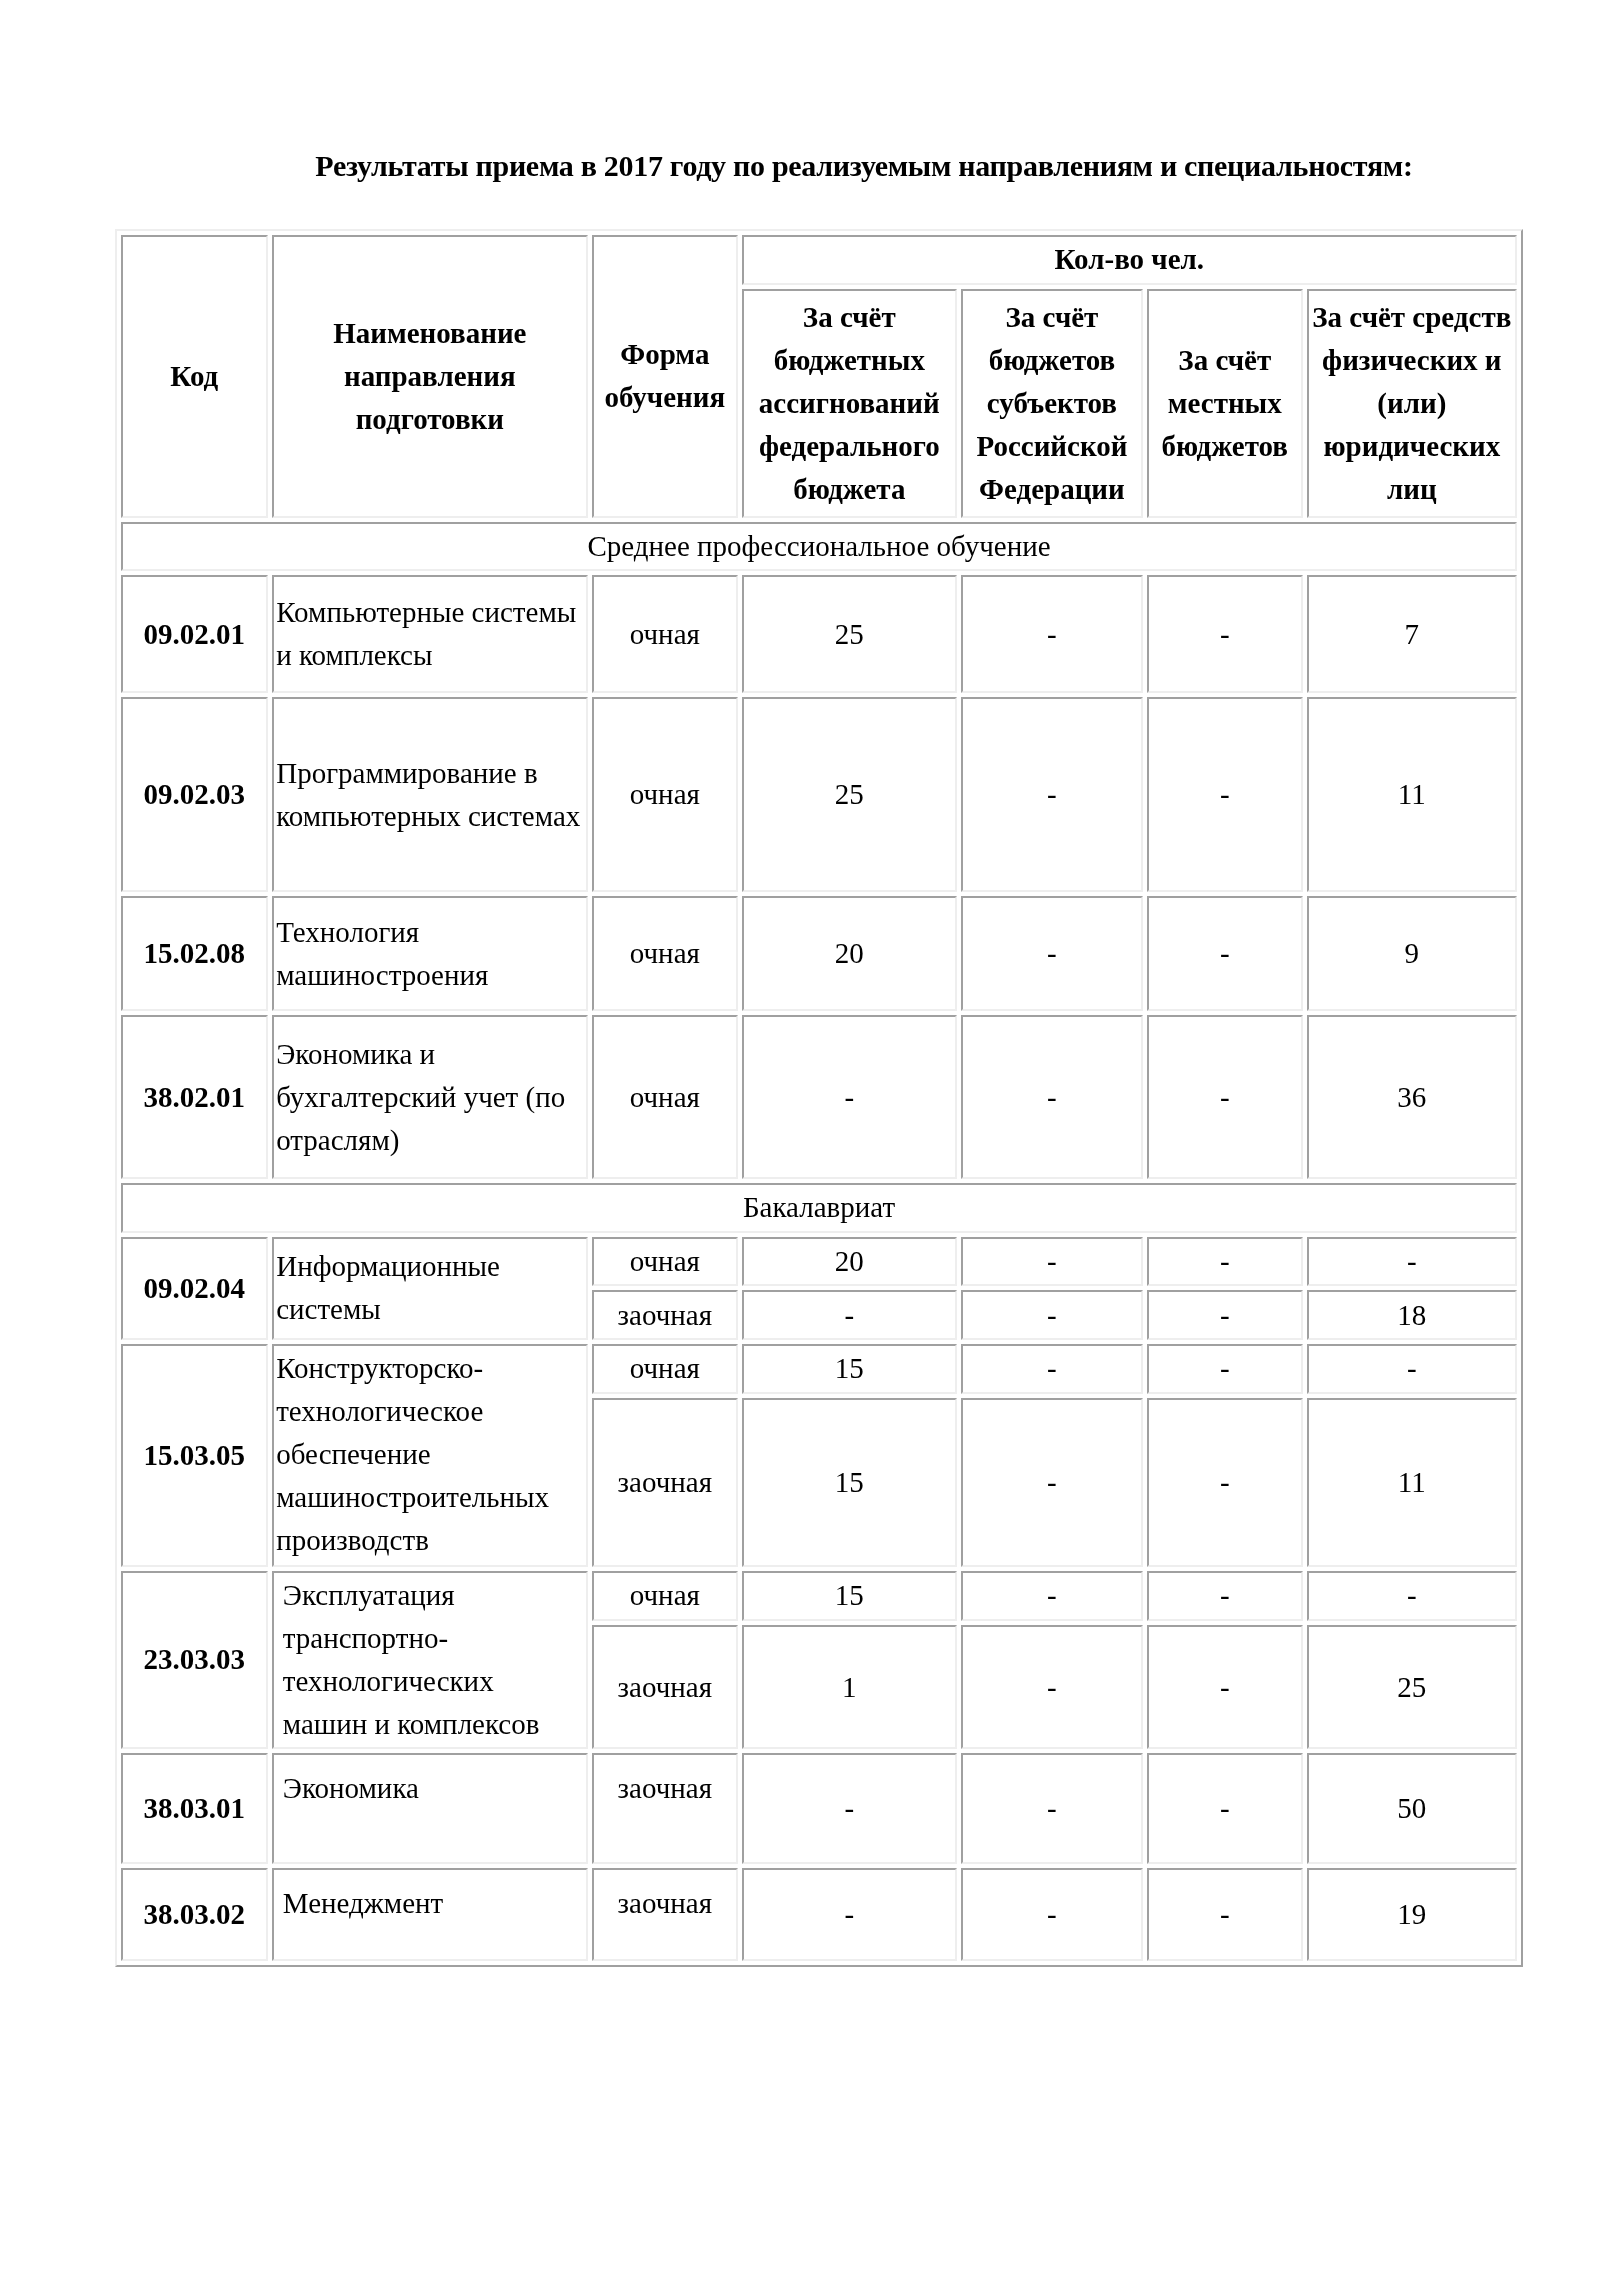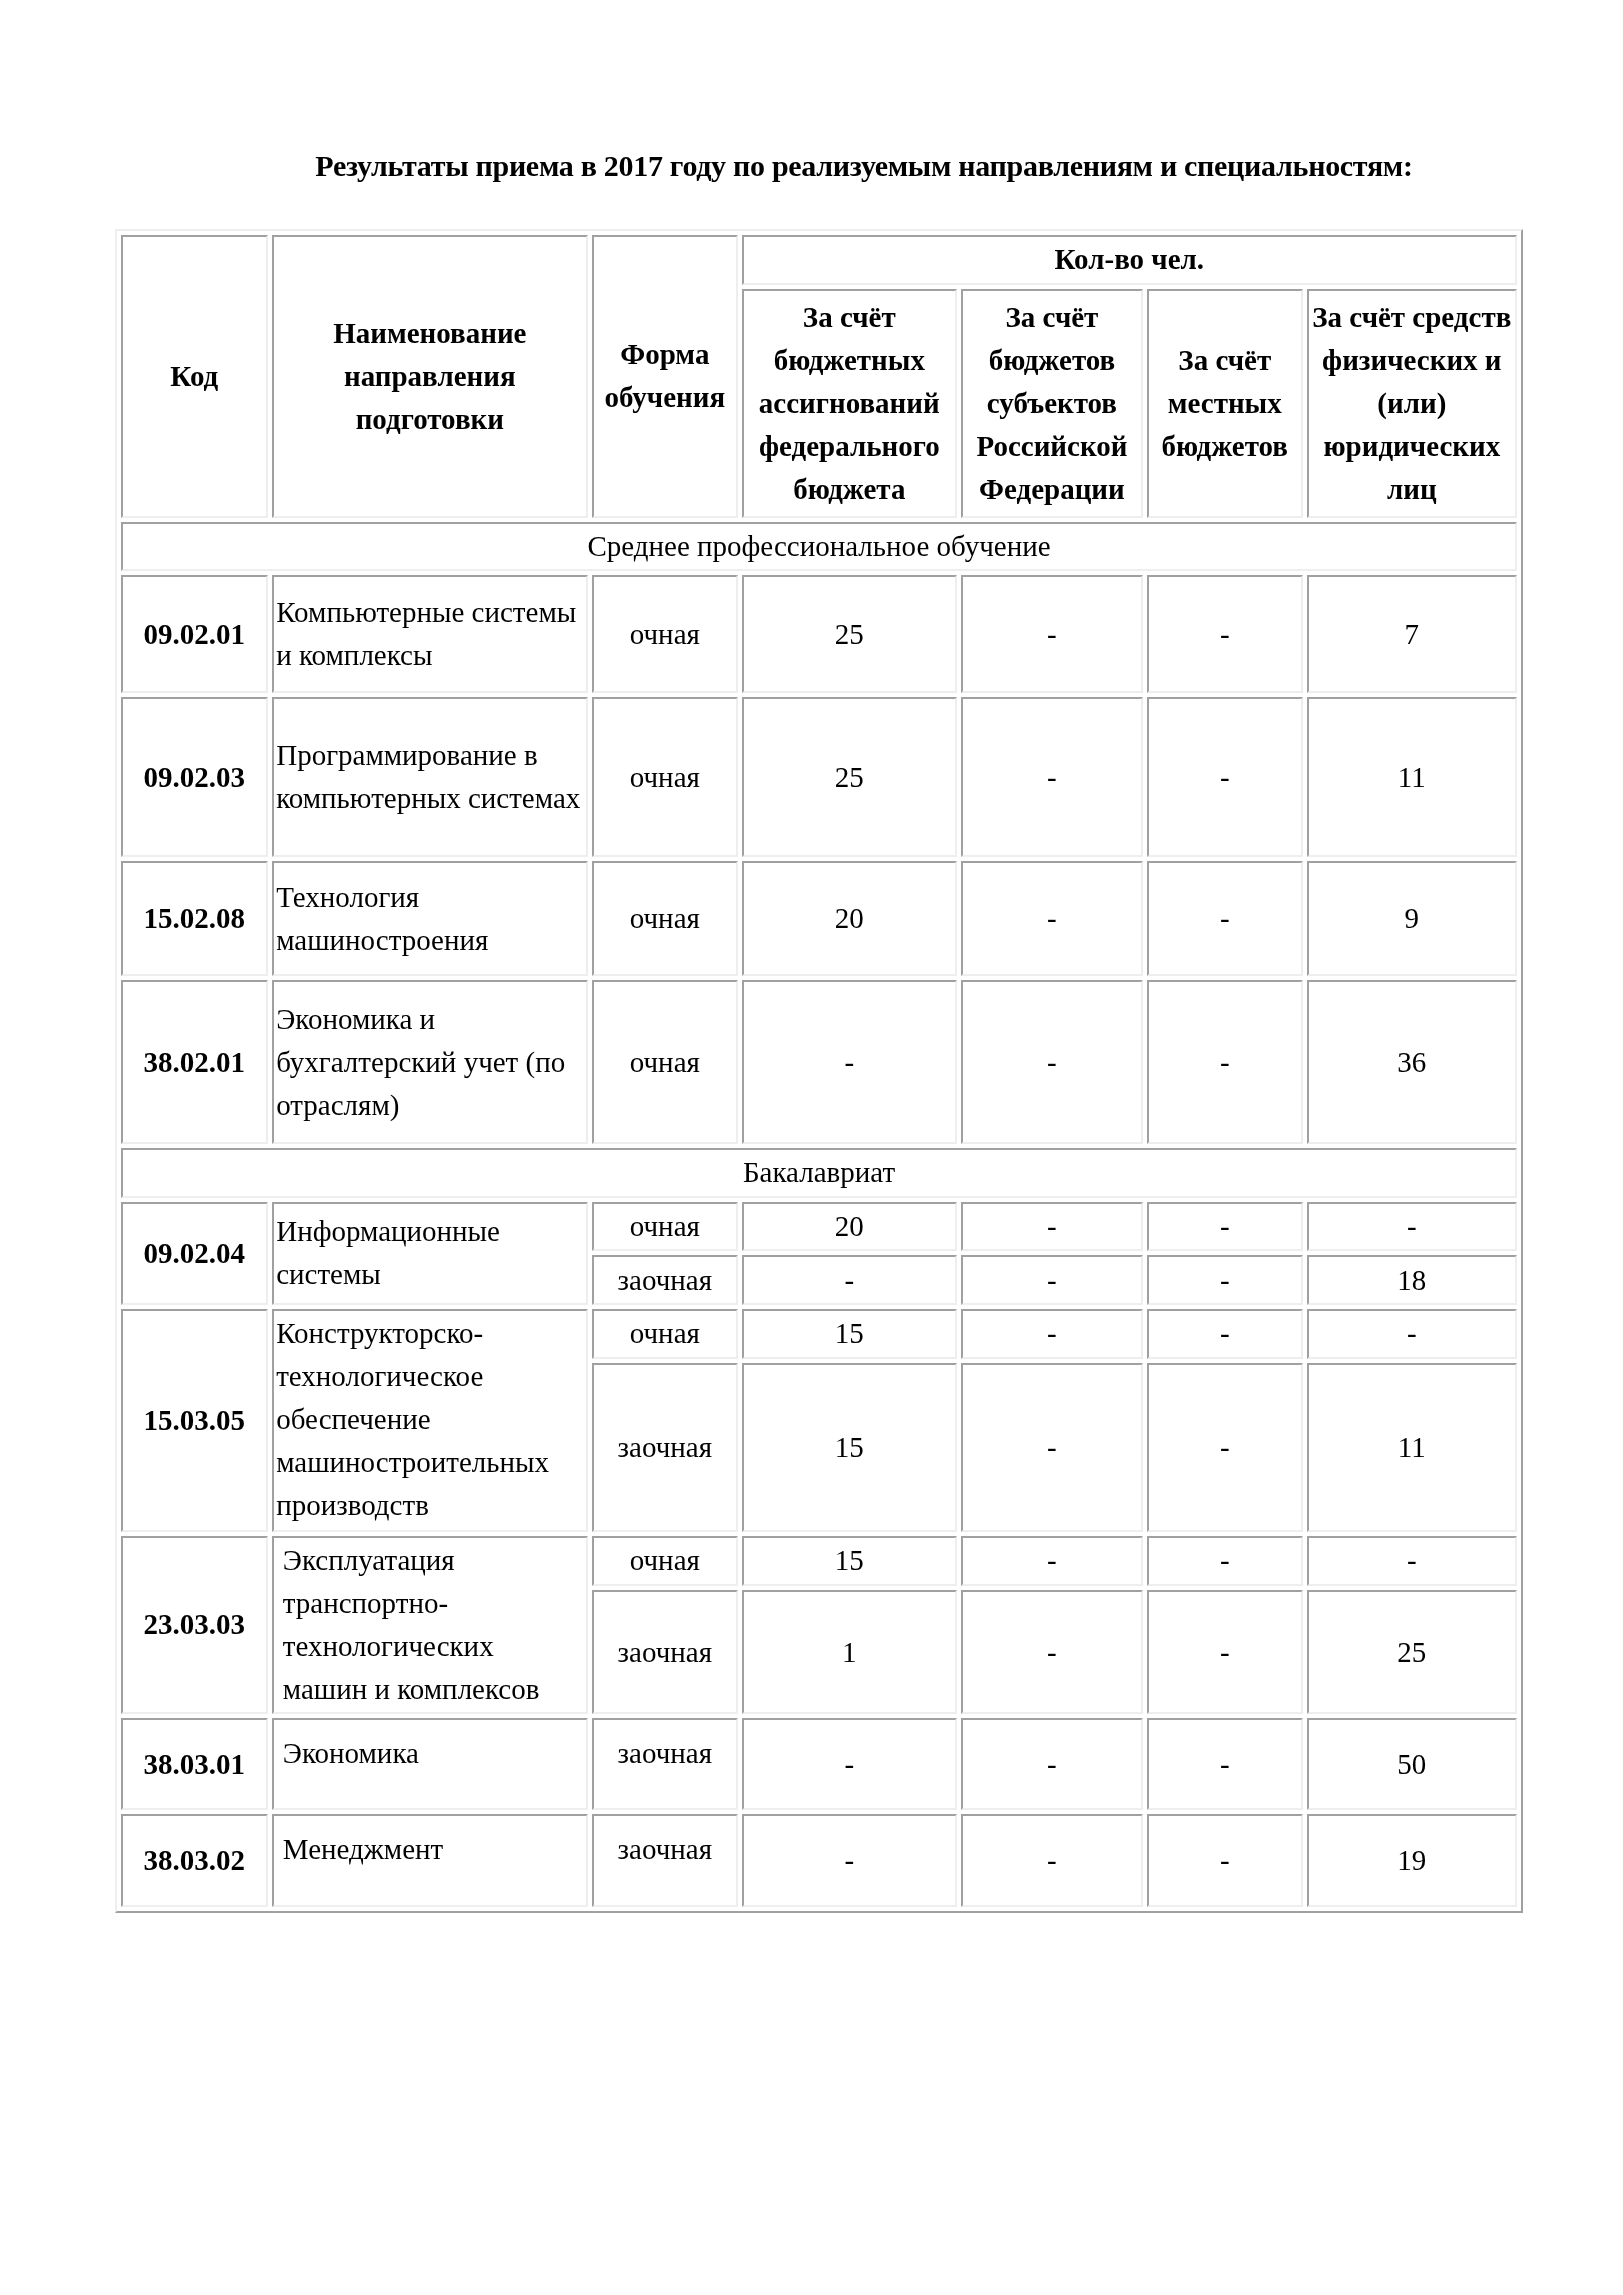--- a/index.html
+++ b/index.html
@@ -69,21 +69,21 @@
     <tr style="height:118px">
       <td class="code">09.02.01</td>
       <td class="name">Компьютерные системы и комплексы</td>
       <td class="form">очная</td>
       <td class="num">25</td>
       <td class="num">-</td>
       <td class="num">-</td>
       <td class="num">7</td>
     </tr>
 
-    <tr style="height:160px">
+    <tr style="height:195px">
       <td class="code">09.02.03</td>
       <td class="name">Программирование в компьютерных системах</td>
       <td class="form">очная</td>
       <td class="num">25</td>
       <td class="num">-</td>
       <td class="num">-</td>
       <td class="num">11</td>
     </tr>
 
     <tr style="height:115px">
@@ -154,21 +154,21 @@
       <td class="num">-</td>
     </tr>
     <tr style="height:122px">
       <td class="form">заочная</td>
       <td class="num">1</td>
       <td class="num">-</td>
       <td class="num">-</td>
       <td class="num">25</td>
     </tr>
 
-    <tr style="height:92px">
+    <tr style="height:111px">
       <td class="code">38.03.01</td>
       <td class="name top" style="padding-left:9.2px;padding-top:11.8px">Экономика</td>
       <td class="form top" style="padding-top:11.8px">заочная</td>
       <td class="num">-</td>
       <td class="num">-</td>
       <td class="num">-</td>
       <td class="num">50</td>
     </tr>
 
     <tr style="height:93px">

